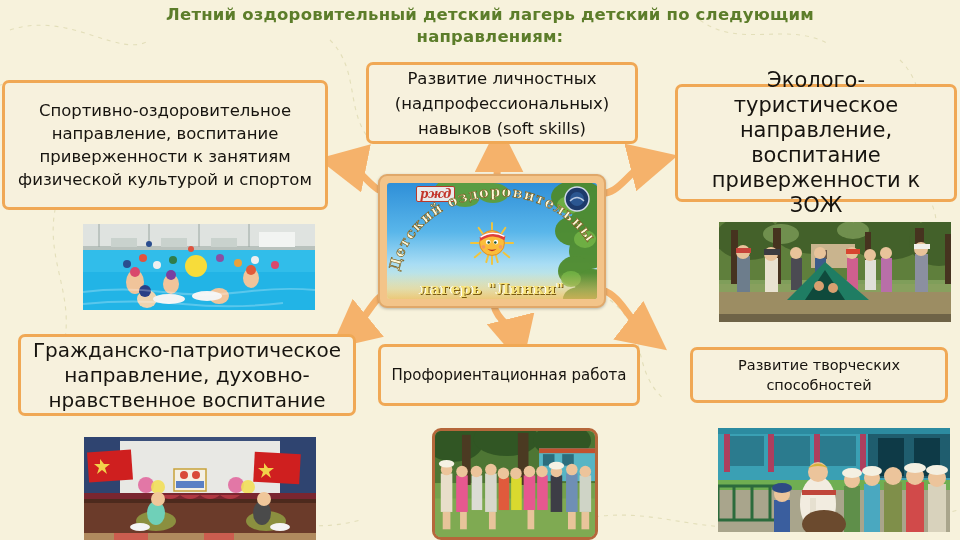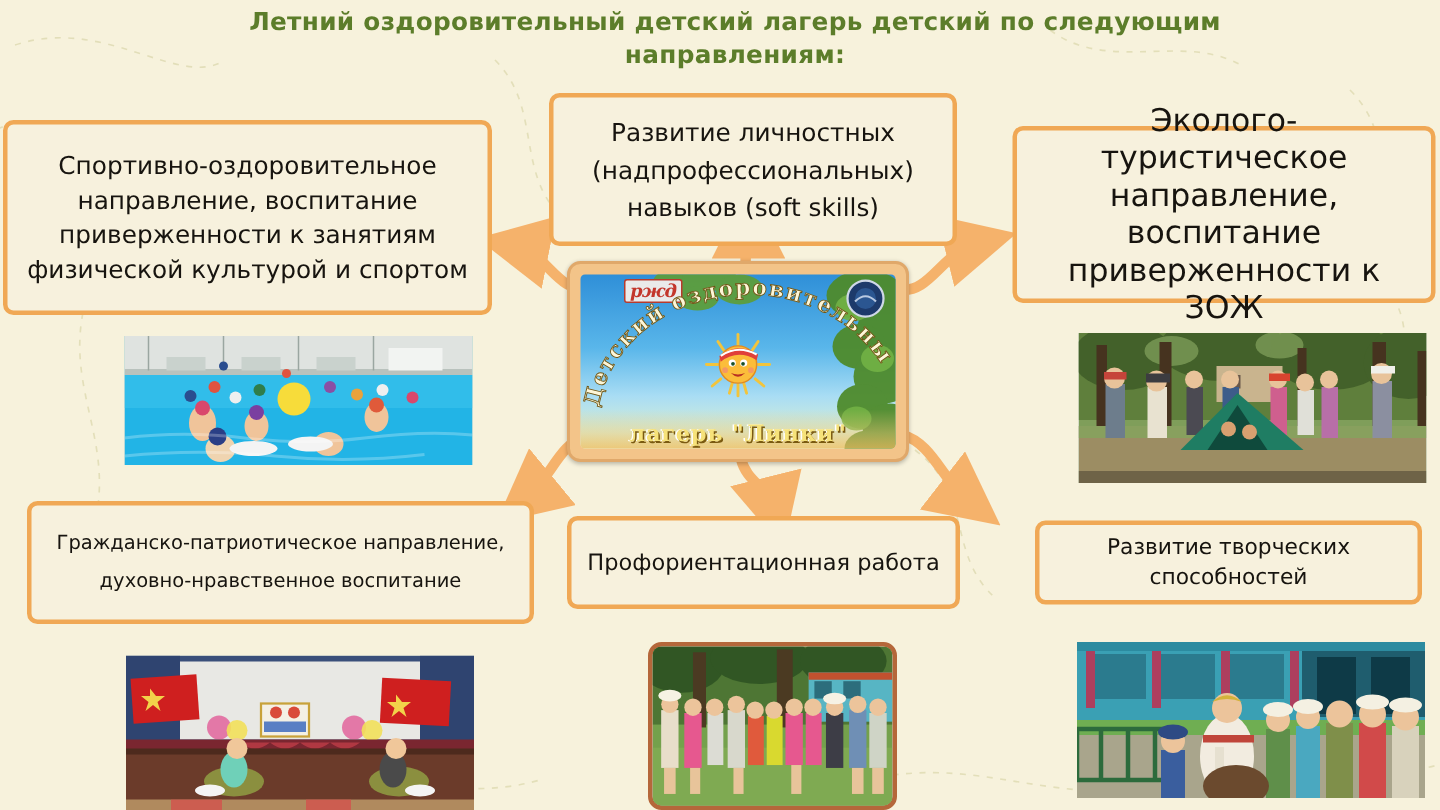--- a/index.html
+++ b/index.html
@@ -36,23 +36,23 @@
     display:flex;align-items:center;justify-content:center;
     text-align:center;
     color:#17140f;
     font-family:"DejaVu Sans", sans-serif;
     padding:4px 8px;
     z-index:6;
   }
   .box span{display:block;width:100%;}
 
   #box-sport{left:2px;top:80px;width:326px;height:130px;font-size:16.5px;line-height:23px;text-align:center;}
-  #box-soft{left:366px;top:62px;width:272px;height:102px;font-size:16.5px;line-height:25px;}
+  #box-soft{left:366px;top:62px;width:272px;height:82px;font-size:16.5px;line-height:25px;}
   #box-eco{left:675px;top:84px;width:282px;height:118px;font-size:21px;line-height:25px;}
-  #box-civic{left:18px;top:334px;width:338px;height:82px;font-size:13px;line-height:25px;}
+  #box-civic{left:18px;top:334px;width:338px;height:82px;font-size:20px;line-height:25px;}
   #box-prof{left:378px;top:344px;width:262px;height:62px;font-size:15px;line-height:25px;}
   #box-creative{left:690px;top:347px;width:258px;height:56px;font-size:14.5px;line-height:20px;}
 
   
   .photo{
     position:absolute;overflow:hidden;z-index:4;
     background:#cfd8d0;
   }
   .photo .inner{position:absolute;inset:0;}
 

